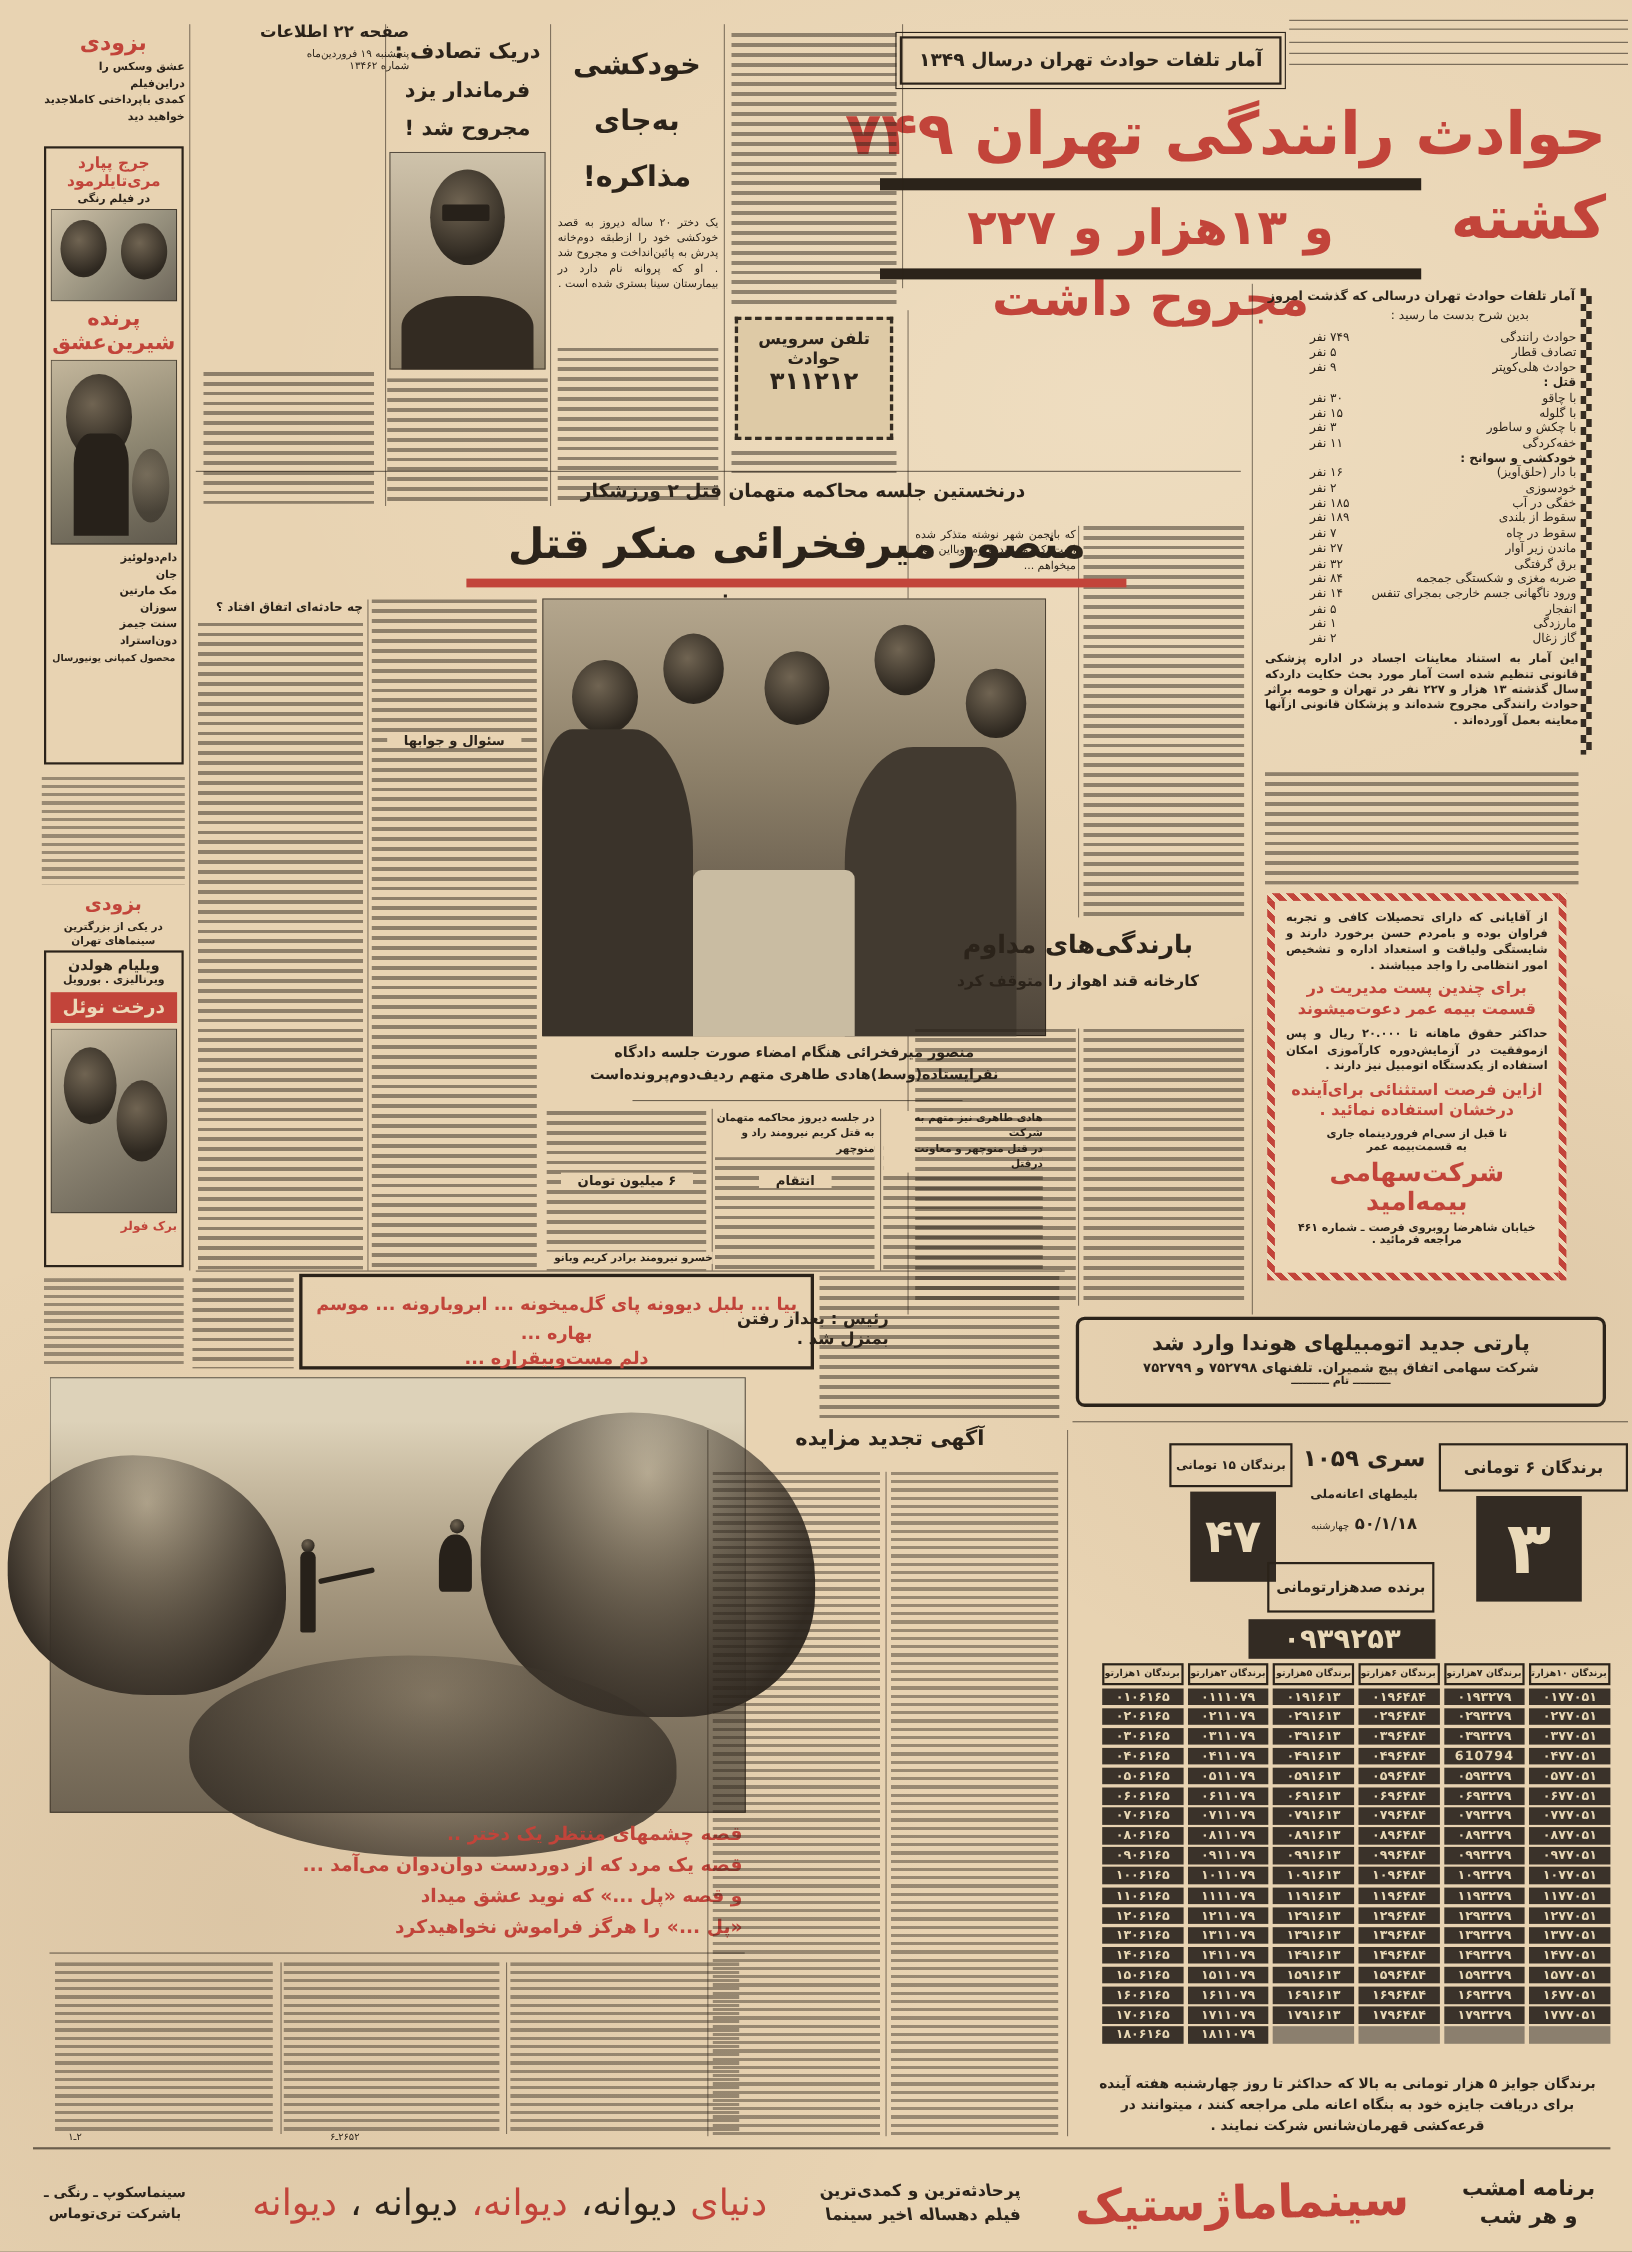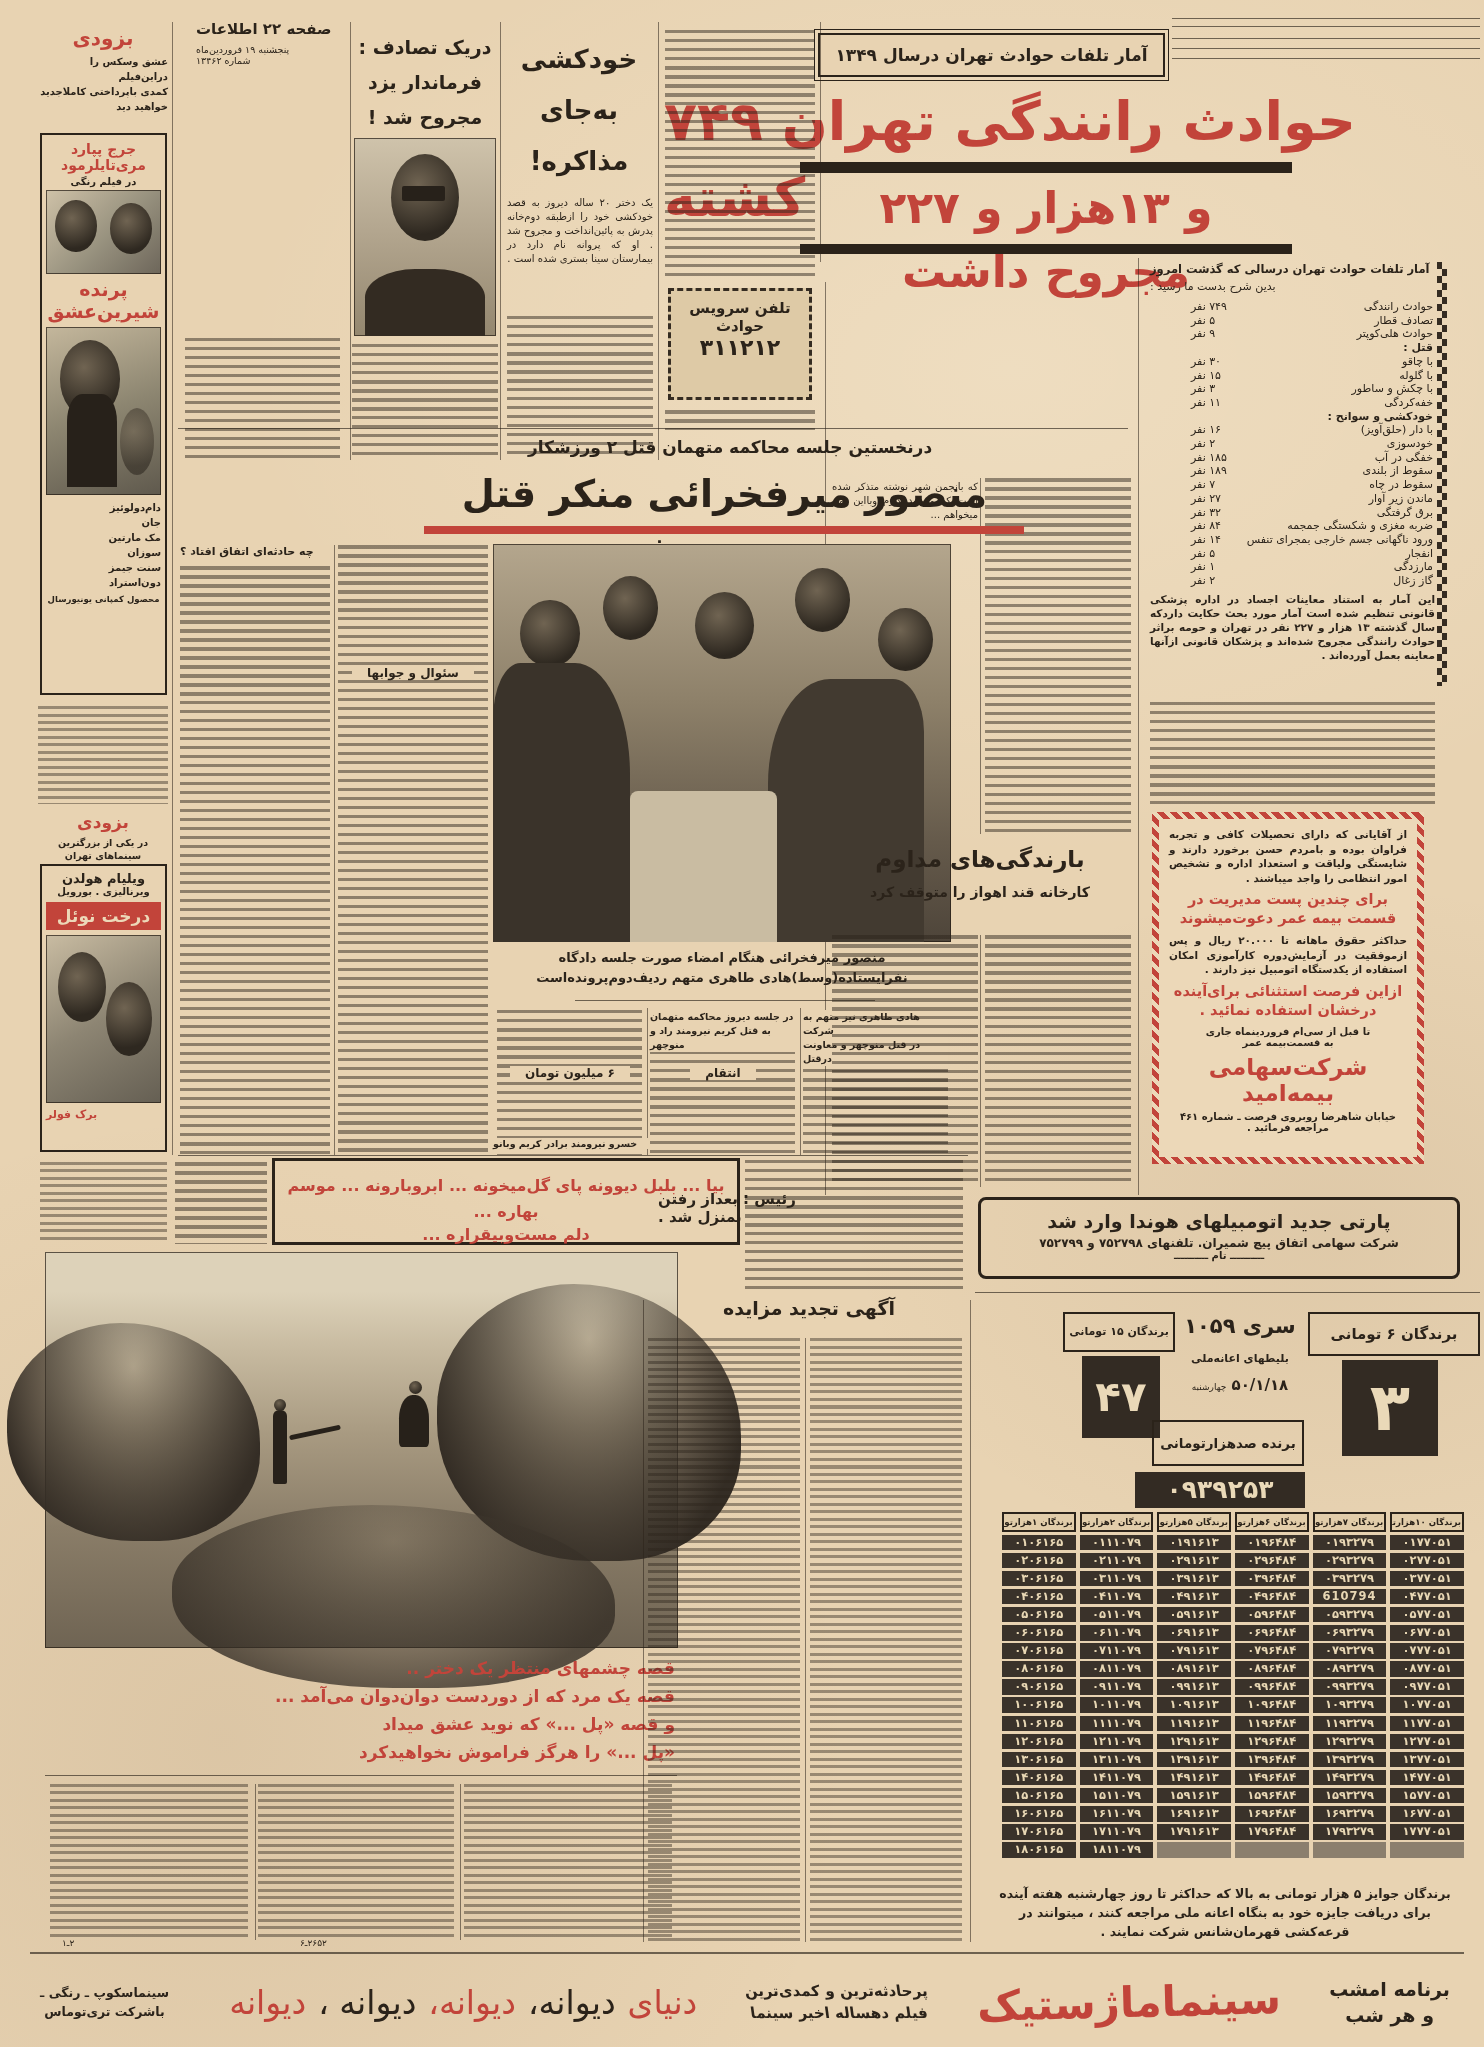--- a/index.html
+++ b/index.html
@@ -6,21 +6,21 @@
   html,body{background:#857a6c}
   #page{position:relative;width:1484px;height:2047px;margin:0 auto;direction:rtl;
     font-family:"DejaVu Sans",sans-serif;color:#2b231a;overflow:hidden;
     background:
       radial-gradient(1100px 700px at 68% 18%, rgba(255,247,228,.28), transparent 70%),
       radial-gradient(900px 900px at 15% 85%, rgba(110,80,50,.10), transparent 70%),
       radial-gradient(700px 500px at 90% 60%, rgba(110,80,50,.08), transparent 70%),
       #e8d3b2;}
   .abs{position:absolute}
   .ink{color:#2b231a}.red{color:#c2443a}
-  .b{font-weight:bold}.ctr{text-align:center}.rt{text-align:left}.jst{text-align:justify}
+  .b{font-weight:bold}.ctr{text-align:center}.rt{text-align:right}.jst{text-align:justify}
   .g{background-image:repeating-linear-gradient(180deg, rgba(43,35,26,.48) 0 3.5px, rgba(0,0,0,0) 3.5px 9px)}
   .g2{background-image:repeating-linear-gradient(180deg, rgba(43,35,26,.42) 0 3px, rgba(0,0,0,0) 3px 7.5px)}
   .vr{position:absolute;width:1px;background:rgba(43,35,26,.55)}
   .hr{position:absolute;height:1px;background:rgba(43,35,26,.65)}
   .bar{position:absolute;background:#2b231a}
   .dbox{border:2px solid #2b231a;outline:1px solid #2b231a;outline-offset:3px;background:#e8d3b2}
   .frag{position:absolute;background:#e8d3b2;font-weight:bold}
   .photo{position:absolute;box-shadow:inset 0 0 0 1px rgba(35,27,18,.7)}
   .blob{position:absolute;border-radius:50%;background:radial-gradient(circle at 40% 35%, #706452, #2e2820 72%)}
   .rock{position:absolute;background:radial-gradient(ellipse at 50% 20%, #60564734, #342d25 78%);border-radius:45% 55% 40% 50%}

